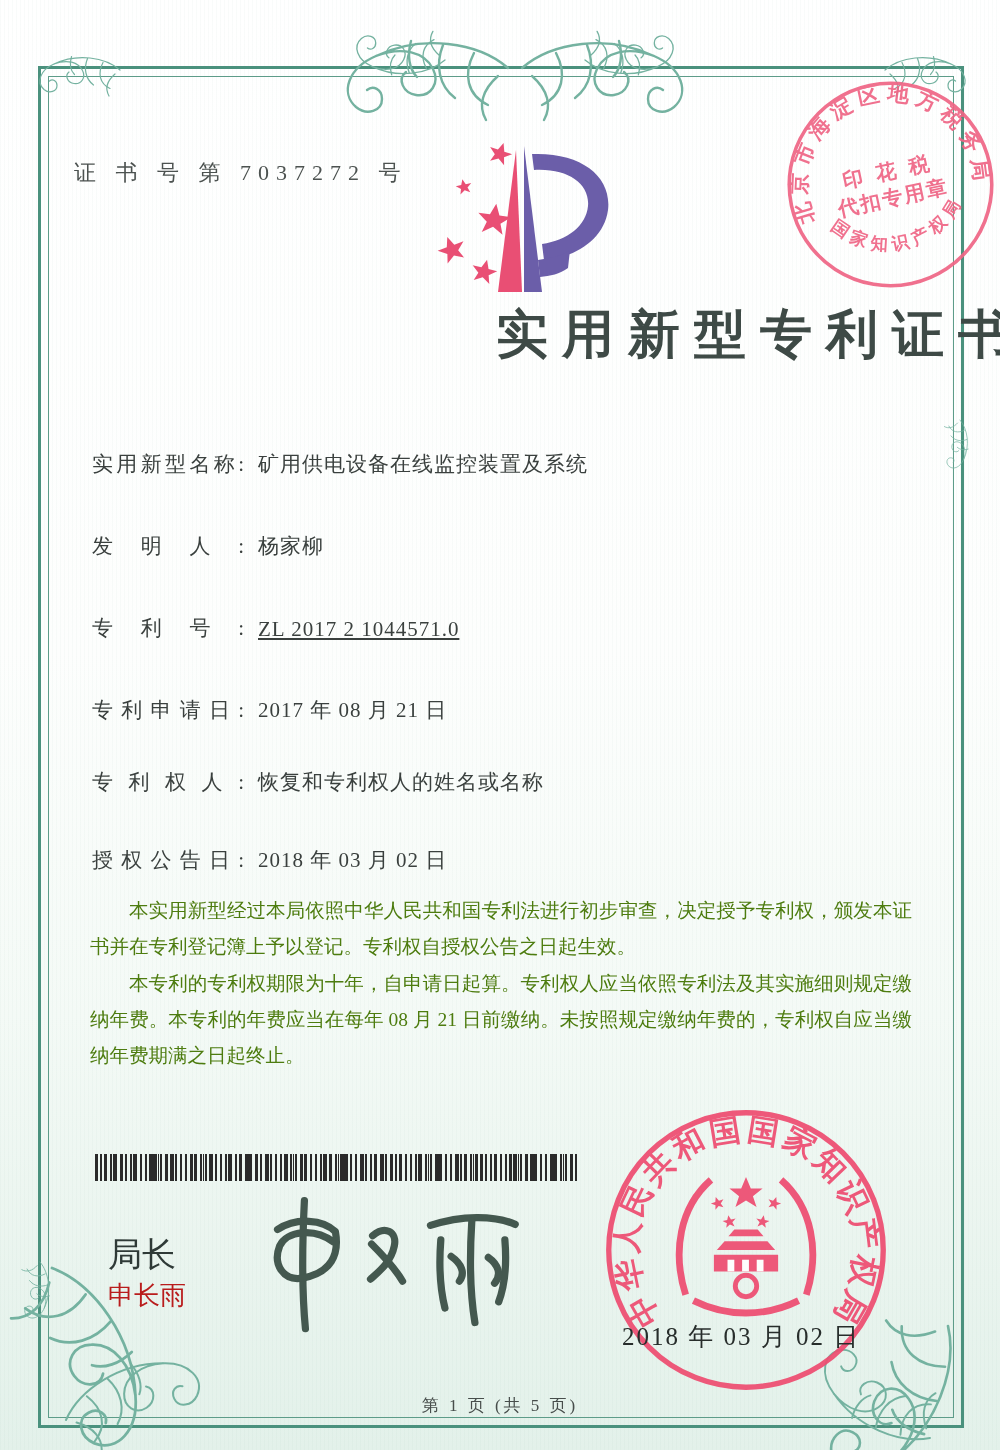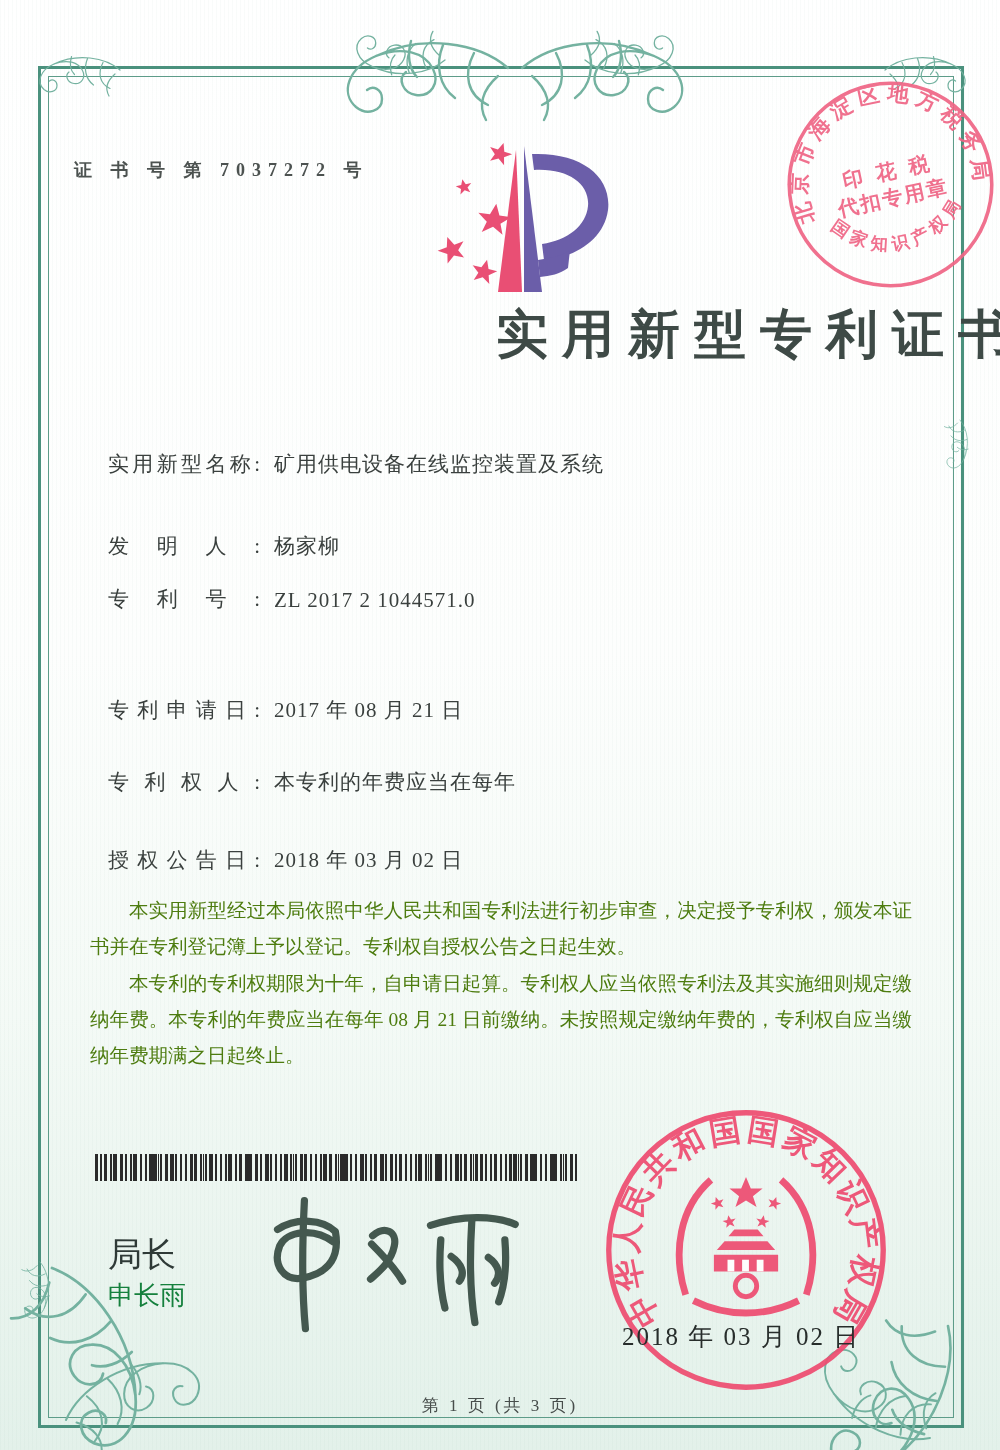--- a/index.html
+++ b/index.html
@@ -9,43 +9,43 @@
       repeating-linear-gradient(90deg, rgba(120,170,150,0.045) 0 1px, transparent 1px 4px),
       linear-gradient(180deg,#ffffff 0%, #fdfefd 45%, #f4faf6 70%, #e9f4ee 88%, #e3f1ea 100%);
     font-family:"Liberation Serif", serif;
     color:#3c4240;
   }
   .abs{position:absolute;}
   
   .frame-outer{left:38px;top:66px;right:36px;bottom:22px;border:3.5px solid #4a917d;}
   .frame-inner{left:48px;top:76px;right:46px;bottom:32px;border:1px solid #5d9c89;}
   
-  .cert-no{left:74px;top:158px;font-size:18px;letter-spacing:7px;color:#4c5250;font-weight:bold;}
+  .cert-no{left:74px;top:158px;font-size:22px;letter-spacing:7px;color:#4c5250;}
   .logo{left:412px;top:132px;}
   .tax-stamp{left:778px;top:72px;opacity:0.92;}
   .title{left:0;top:300px;width:100%;text-align:right;font-size:52px;font-weight:bold;
          letter-spacing:14px;color:#3e4a46;margin-left:24px;}
   
   .field{left:92px;font-size:21px;color:#3a403e;white-space:nowrap;}
   .flabel{display:inline-block;width:152px;text-align:justify;text-align-last:justify;
-          vertical-align:bottom;margin-left:16px;}
+          vertical-align:bottom;}
   .fvalue{margin-left:14px;letter-spacing:1px;}
   
   .body-text{left:90px;top:893px;width:822px;font-size:19.5px;line-height:1.86;
              text-align:justify;color:#4d7c0f;}
   .body-text p{margin:0;text-indent:2em;}
   
   .barcode{left:95px;top:1154px;width:482px;height:27px;
     background:
       repeating-linear-gradient(90deg,#2a2a2a 0 2px,transparent 2px 5px),
       repeating-linear-gradient(90deg,#2a2a2a 0 1px,transparent 1px 9px),
       repeating-linear-gradient(90deg,#2a2a2a 0 3px,transparent 3px 19px);
   }
   .signer-title{left:108px;top:1232px;font-size:34px;font-family:"Liberation Sans",sans-serif;color:#2f3a37;}
-  .signer-name{left:108px;top:1278px;font-size:26px;font-family:"Liberation Sans",sans-serif;color:#15803d;}
+  .signer-name{left:108px;top:1278px;font-size:26px;font-family:"Liberation Sans",sans-serif;color:#b91c1c;}
   .signature{left:240px;top:1182px;z-index:3;}
   .issue-stamp{left:600px;top:1104px;z-index:1;opacity:0.93;}
   .stamp-date{left:622px;top:1320px;z-index:2;font-size:25px;letter-spacing:2px;color:#272d2b;}
   .footer{left:0;top:1394px;width:100%;text-align:center;font-size:17px;letter-spacing:3px;color:#474d4b;}
   .ornaments{left:0;top:0;pointer-events:none;z-index:0;}
 </style>
 </head>
 <body>
 
 <div class="abs frame-outer"></div>
@@ -111,28 +111,28 @@
 </svg>
 
 <div class="abs title">实用新型专利证书</div>
 
 <div class="abs field" style="top:450px;">
   <span class="flabel">实用新型名称:</span><span class="fvalue">矿用供电设备在线监控装置及系统</span>
 </div>
 <div class="abs field" style="top:532px;">
   <span class="flabel">发明人:</span><span class="fvalue">杨家柳</span>
 </div>
-<div class="abs field" style="top:585px;">
+<div class="abs field" style="top:614px;text-decoration:underline;">
   <span class="flabel">专利号:</span><span class="fvalue">ZL 2017 2 1044571.0</span>
 </div>
 <div class="abs field" style="top:696px;">
   <span class="flabel">专利申请日:</span><span class="fvalue">2017 年 08 月 21 日</span>
 </div>
 <div class="abs field" style="top:768px;">
-  <span class="flabel">专利权人:</span><span class="fvalue">本专利的年费应当在每年</span>
+  <span class="flabel">专利权人:</span><span class="fvalue">恢复和专利权人的姓名或名称</span>
 </div>
 <div class="abs field" style="top:846px;">
   <span class="flabel">授权公告日:</span><span class="fvalue">2018 年 03 月 02 日</span>
 </div>
 
 <div class="abs body-text">
   <p>本实用新型经过本局依照中华人民共和国专利法进行初步审查，决定授予专利权，颁发本证书并在专利登记簿上予以登记。专利权自授权公告之日起生效。</p>
   <p>本专利的专利权期限为十年，自申请日起算。专利权人应当依照专利法及其实施细则规定缴纳年费。本专利的年费应当在每年 08 月 21 日前缴纳。未按照规定缴纳年费的，专利权自应当缴纳年费期满之日起终止。</p>
 </div>
 
@@ -178,13 +178,13 @@
     <rect x="161" y="160" width="7" height="12" fill="#ffffff"></rect>
     <circle cx="150" cy="187" r="11" fill="none" stroke="#ee4d71" stroke-width="5"></circle>
     <path d="M88,196 C74,152 82,106 114,78" fill="none" stroke="#ee4d71" stroke-width="7"></path>
     <path d="M212,196 C226,152 218,106 186,78" fill="none" stroke="#ee4d71" stroke-width="7"></path>
     <path d="M96,202 C130,219 170,219 204,202" fill="none" stroke="#ee4d71" stroke-width="7"></path>
   </g>
 </svg>
 
 <div class="abs stamp-date">2018 年 03 月 02 日</div>
 
-<div class="abs footer">第 1 页 (共 3 页)</div>
+<div class="abs footer">第 1 页 (共 5 页)</div>
 
 </body></html>

